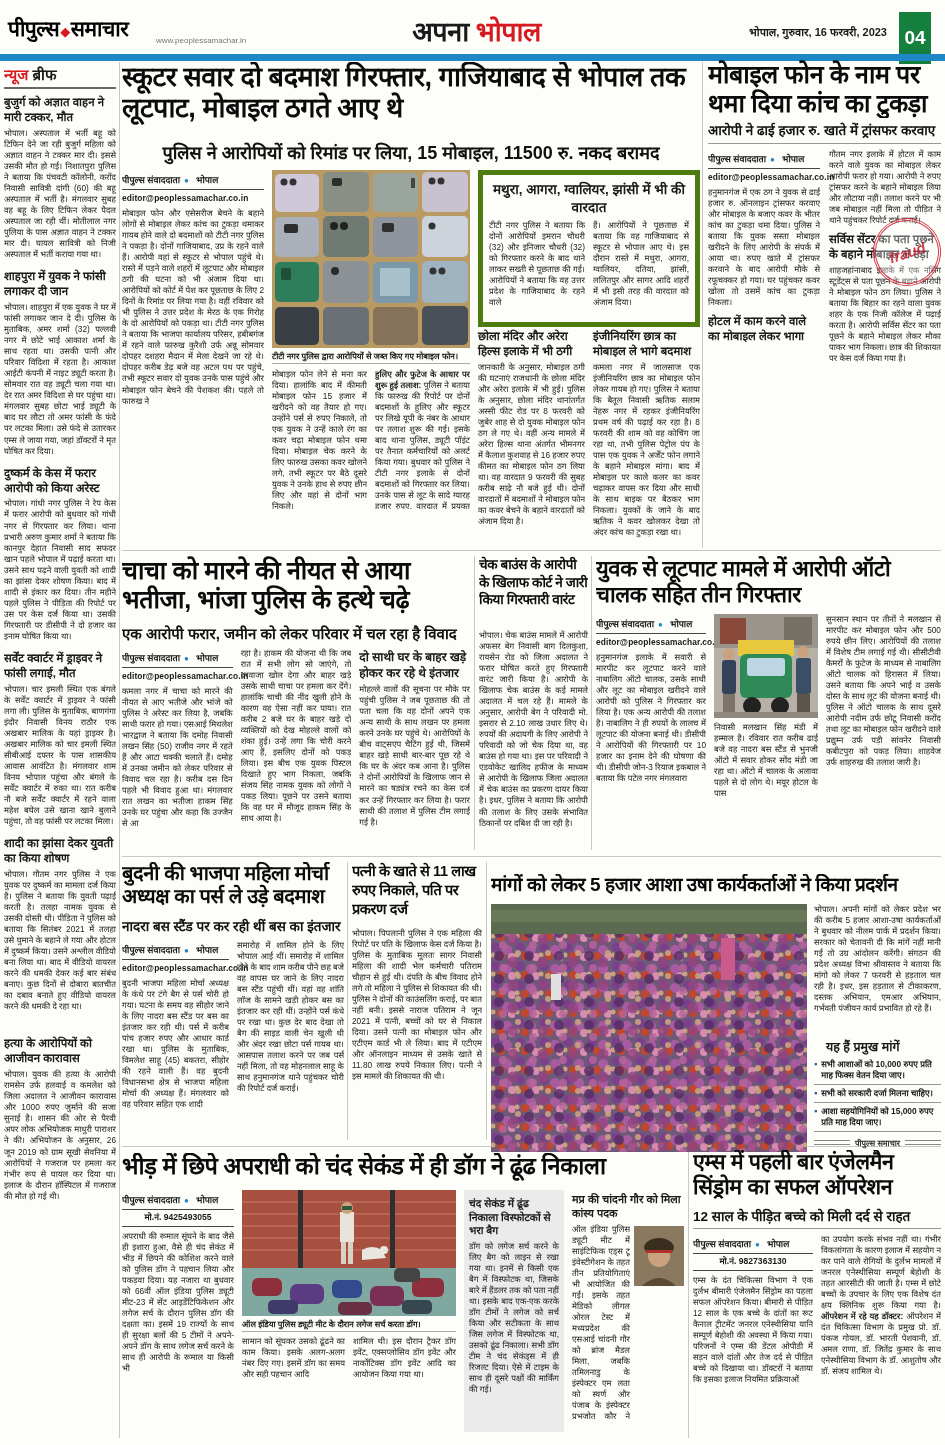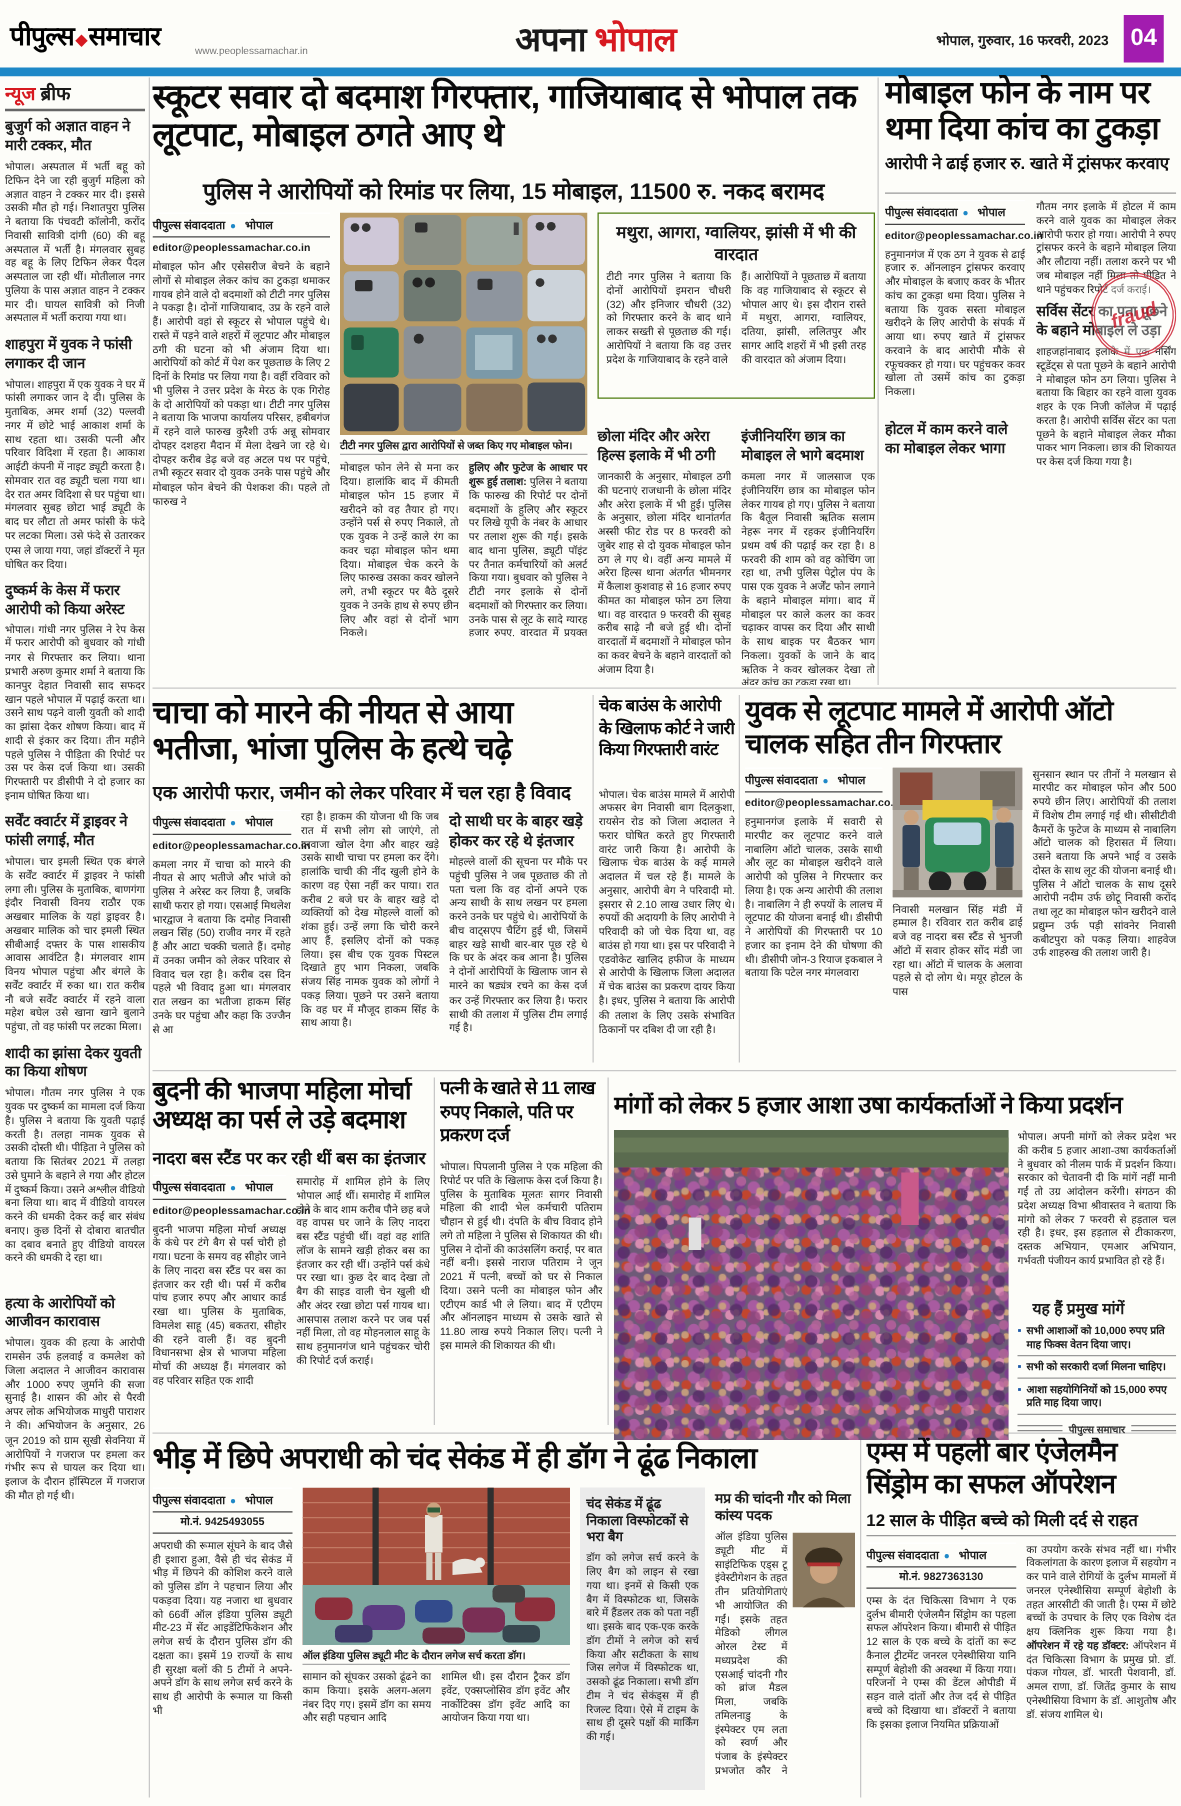--- a/index.html
+++ b/index.html
@@ -7,40 +7,40 @@
   .page{width:945px;height:1445px;position:relative;background:#fdfdf9;
         font-family:"Liberation Sans","DejaVu Sans",sans-serif;color:#1a1a1a;overflow:hidden;margin:0 auto}
   
   .masthead{position:absolute;left:8px;top:6px;right:0;height:46px}
   .logo{position:absolute;left:0;top:8px;font-size:21px;font-weight:bold;letter-spacing:-.5px;color:#000;white-space:nowrap}
   .logo .sep{color:#d71920;font-size:13px;padding:0 1px}
   .website{position:absolute;left:148px;top:30px;font-size:8px;color:#777}
   .edition{position:absolute;left:0;right:0;top:6px;text-align:center;font-size:27px;font-weight:bold;letter-spacing:-.5px}
   .edition .red{color:#d71920}
   .dateline{position:absolute;right:58px;top:18px;font-size:11px;font-weight:bold;white-space:nowrap}
-  .pagenum{position:absolute;right:14px;top:6px;width:32px;height:38px;background:#a21caf;color:#fff;
+  .pagenum{position:absolute;right:14px;top:6px;width:32px;height:52px;background:#15803d;color:#fff;
            display:flex;align-items:center;justify-content:center;font-size:19px;font-weight:bold}
   .bluebar{position:absolute;left:0;top:54px;width:100%;height:7px;background:#1e88c7}
   
   .rule-v{position:absolute;width:1px;background:#c8c8c8}
   .rule-h{position:absolute;height:1px;background:#c8c8c8}
   
   .body{font-size:8.3px;line-height:1.33;text-align:justify;color:#222}
   .b{font-weight:bold}
   .byline{display:flex;align-items:center;gap:4px;font-size:9px;font-weight:bold;
           border-bottom:1px solid #444;border-top:1px solid #fff;padding:2px 0 3px;white-space:nowrap}
   .byline .dot{width:8px}
   .byline .dot::before{content:"●";color:#1e88c7;font-size:8px}
   .email{font-size:8.4px;font-weight:bold;margin:3px 0 5px;letter-spacing:.1px}
   .phone{font-size:8.6px;font-weight:bold;text-align:center;border-bottom:1px solid #444;padding:1px 0 3px;margin-bottom:4px}
   .caption{font-size:8.2px;font-weight:bold;padding:2px 0;border-bottom:1px solid #aaa}
   .duo{display:flex;gap:8px}
   .duo>*{flex:1;min-width:0}
   .subhead-sm{font-size:11.5px;line-height:1.3;font-weight:bold;margin:2px 0 3px}
-  .boxed{border:1px solid #4d7c0f;padding:5px 6px 6px;margin-bottom:22px}
+  .boxed{border:5px solid #4d7c0f;padding:5px 6px 6px;margin-bottom:0}
   .box-title{font-size:13.5px;font-weight:bold;text-align:center;margin-bottom:4px}
   .graybox{background:#ebebeb;padding:5px 5px}
   .story{position:absolute;overflow:hidden}
   .story h1{letter-spacing:-.4px;line-height:1.16;color:#0b0b0b}
   .sub{font-weight:bold;color:#111}
   .clip{overflow:hidden}
   .credit{display:flex;align-items:center;gap:5px;font-size:8px;font-weight:bold;color:#333;margin-top:5px}
   .credit::before,.credit::after{content:"";flex:1;border-top:1px solid #888;height:3px;border-bottom:1px solid #888}
   
   .stamp{position:absolute;width:68px;height:68px;border:3px double #c23;border-radius:50%;
@@ -181,33 +181,33 @@
             <h4 class="subhead-sm">इंजीनियरिंग छात्र का मोबाइल ले भागे बदमाश</h4>
             <p class="body clip" style="height:208px">कमला नगर में जालसाज एक इंजीनियरिंग छात्र का मोबाइल फोन लेकर गायब हो गए। पुलिस ने बताया कि बैतूल निवासी ऋतिक सलाम नेहरू नगर में रहकर इंजीनियरिंग प्रथम वर्ष की पढ़ाई कर रहा है। 8 फरवरी की शाम को वह कोचिंग जा रहा था, तभी पुलिस पेट्रोल पंप के पास एक युवक ने अर्जेंट फोन लगाने के बहाने मोबाइल मांगा। बाद में मोबाइल पर काले कलर का कवर चढ़ाकर वापस कर दिया और साथी के साथ बाइक पर बैठकर भाग निकला। युवकों के जाने के बाद ऋतिक ने कवर खोलकर देखा तो अंदर कांच का टुकड़ा रखा था।</p>
           </div>
         </div>
       </div>
     </div>
   </section>
 
   <section class="story" style="left:708px;top:60px;width:233px;height:488px">
     <h1 style="font-size:25px;height:58px" class="clip">मोबाइल फोन के नाम पर थमा दिया कांच का टुकड़ा</h1>
-    <div class="sub" style="font-size:13.5px;margin:3px 0 5px;border-bottom:1px solid #999;padding-bottom:15px">आरोपी ने ढाई हजार रु. खाते में ट्रांसफर करवाए</div>
+    <div class="sub" style="font-size:13.5px;margin:3px 0 5px;border-bottom:1px solid #999;padding-bottom:4px">आरोपी ने ढाई हजार रु. खाते में ट्रांसफर करवाए</div>
     <div class="stamp" style="right:0;top:158px">
         <span>fraud</span>
       </div>
     <div class="clip" style="column-count:2;column-gap:9px;height:398px">
       <div class="byline">
           <span>पीपुल्स संवाददाता</span>
           <span class="dot"></span>
           <span>भोपाल</span>
         </div>
       <div class="email">editor@peoplessamachar.co.in</div>
       <p class="body">हनुमानगंज में एक ठग ने युवक से ढाई हजार रु. ऑनलाइन ट्रांसफर करवाए और मोबाइल के बजाए कवर के भीतर कांच का टुकड़ा थमा दिया। पुलिस ने बताया कि युवक सस्ता मोबाइल खरीदने के लिए आरोपी के संपर्क में आया था। रुपए खाते में ट्रांसफर करवाने के बाद आरोपी मौके से रफूचक्कर हो गया। घर पहुंचकर कवर खोला तो उसमें कांच का टुकड़ा निकला।</p>
-      <h4 class="subhead-sm" style="margin-top:18px">होटल में काम करने वाले का मोबाइल लेकर भागा</h4>
+      <h4 class="subhead-sm" style="margin-top:6px">होटल में काम करने वाले का मोबाइल लेकर भागा</h4>
       <p class="body">गौतम नगर इलाके में होटल में काम करने वाले युवक का मोबाइल लेकर आरोपी फरार हो गया। आरोपी ने रुपए ट्रांसफर करने के बहाने मोबाइल लिया और लौटाया नहीं। तलाश करने पर भी जब मोबाइल नहीं मिला तो पीड़ित ने थाने पहुंचकर रिपोर्ट दर्ज कराई।</p>
       <h4 class="subhead-sm" style="margin-top:6px">सर्विस सेंटर का पता पूछने के बहाने मोबाइल ले उड़ा</h4>
       <p class="body">शाहजहांनाबाद इलाके में एक नर्सिंग स्टूडेंट्स से पता पूछने के बहाने आरोपी ने मोबाइल फोन ठग लिया। पुलिस ने बताया कि बिहार का रहने वाला युवक शहर के एक निजी कॉलेज में पढ़ाई करता है। आरोपी सर्विस सेंटर का पता पूछने के बहाने मोबाइल लेकर मौका पाकर भाग निकला। छात्र की शिकायत पर केस दर्ज किया गया है।</p>
     </div>
   </section>
 
   <section class="story" style="left:122px;top:556px;width:348px;height:296px">
     <h1 style="font-size:25px;height:64px" class="clip">चाचा को मारने की नीयत से आया भतीजा, भांजा पुलिस के हत्थे चढ़े</h1>
     <div class="sub" style="font-size:15px;margin:3px 0 5px">एक आरोपी फरार, जमीन को लेकर परिवार में चल रहा है विवाद</div>
     <div style="display:flex;gap:8px">

